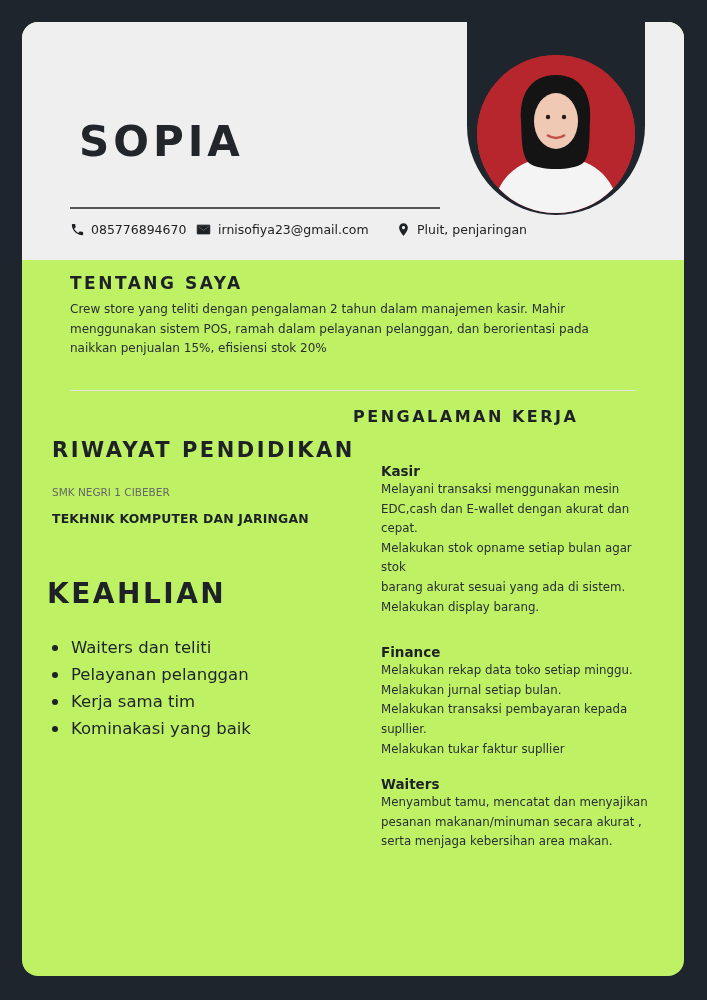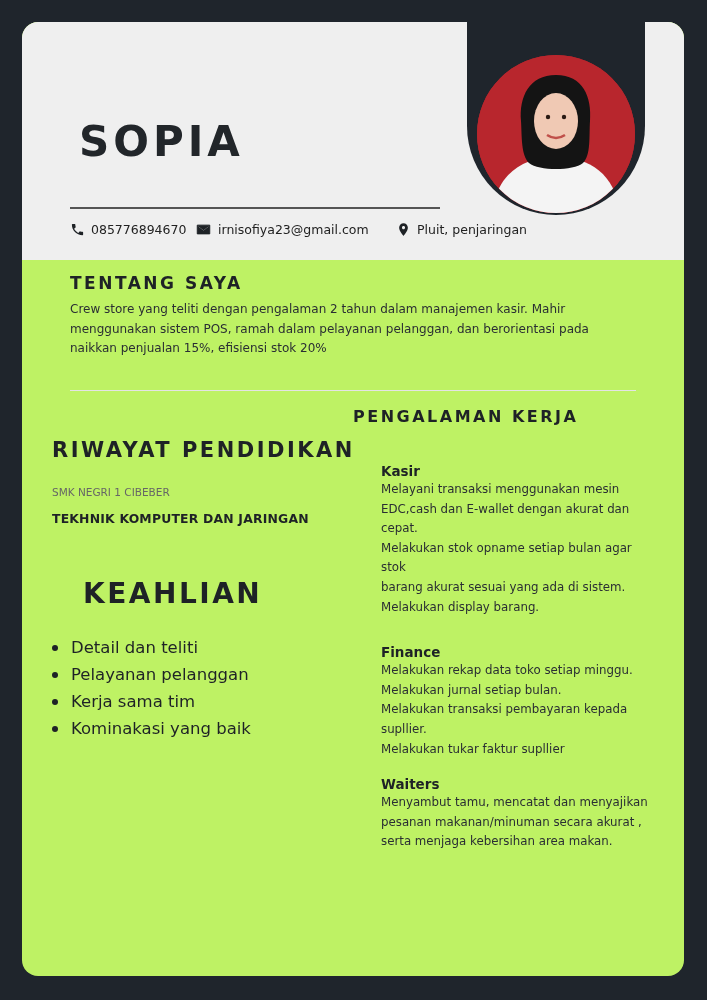--- a/index.html
+++ b/index.html
@@ -14,21 +14,21 @@
   .contacts { position: absolute; top: 200px; left: 48px; height: 22px; font-size: 12.5px; color: #222; }
   .contact { position: absolute; top: 0; display: flex; align-items: flex-start; gap: 6px; white-space: nowrap; }
   .contact svg { width: 15px; height: 15px; fill: #1e2226; }
   .h-sec { font-weight: bold; color: #1e2226; letter-spacing: 2.5px; }
   .about-title { position: absolute; left: 48px; top: 251px; font-size: 17px; }
   .about-text { position: absolute; left: 48px; top: 278px; width: 560px; font-size: 12px; line-height: 19.5px; color: #2a2e33; }
   .divider { position: absolute; left: 48px; top: 368px; width: 566px; height: 1px; background: #e4e4e4; }
   .edu-title { position: absolute; left: 30px; top: 416px; font-size: 21px; }
   .edu-school { position: absolute; left: 30px; top: 464px; font-size: 10.5px; color: #666; }
   .edu-major { position: absolute; left: 30px; top: 489px; font-size: 12.4px; font-weight: bold; color: #1e2226; letter-spacing: 0.2px; text-align: center; }
-  .skill-title { position: absolute; left: 25px; top: 555px; font-size: 28px; margin-left: 36px; }
+  .skill-title { position: absolute; left: 25px; top: 555px; font-size: 28px; }
   .skills { position: absolute; left: 28px; top: 612px; list-style: none; }
   .skills li { position: relative; padding-left: 21px; font-size: 16.5px; line-height: 27px; color: #1e2226; }
   .skills li .dot { position: absolute; left: 2px; top: 11px; width: 6px; height: 6px; border-radius: 50%; background: #1e2226; }
   .exp-title { position: absolute; left: 331px; top: 385px; font-size: 16px; }
   .jobs { position: absolute; left: 331px; top: 440px; width: 300px; }
   .job { margin-bottom: 16px; margin-left: 28px; }
   .job-title { font-size: 13.5px; font-weight: bold; line-height: 18px; color: #1e2226; }
   .job-line { font-size: 11.8px; line-height: 19.6px; color: #2a2e33; }
 </style>
 </head>
@@ -81,21 +81,21 @@
     <div>naikkan penjualan 15%, efisiensi stok 20%</div>
   </div>
   <div class="divider"></div>
 
   <div class="edu-title h-sec">RIWAYAT PENDIDIKAN</div>
   <div class="edu-school">SMK NEGRI 1 CIBEBER</div>
   <div class="edu-major">TEKHNIK KOMPUTER DAN JARINGAN</div>
 
   <div class="skill-title h-sec">KEAHLIAN</div>
   <ul class="skills">
-    <li><span class="dot"></span><span>Detail dan teliti</span></li>
+    <li><span class="dot"></span><span>Waiters dan teliti</span></li>
     <li><span class="dot"></span><span>Pelayanan pelanggan</span></li>
     <li><span class="dot"></span><span>Kerja sama tim</span></li>
     <li><span class="dot"></span><span>Kominakasi yang baik</span></li>
   </ul>
 
   <div class="exp-title h-sec">PENGALAMAN KERJA</div>
   <div class="jobs">
     <div class="job">
       <div class="job-title">Kasir</div>
       <div class="job-line">Melayani transaksi menggunakan mesin</div>

